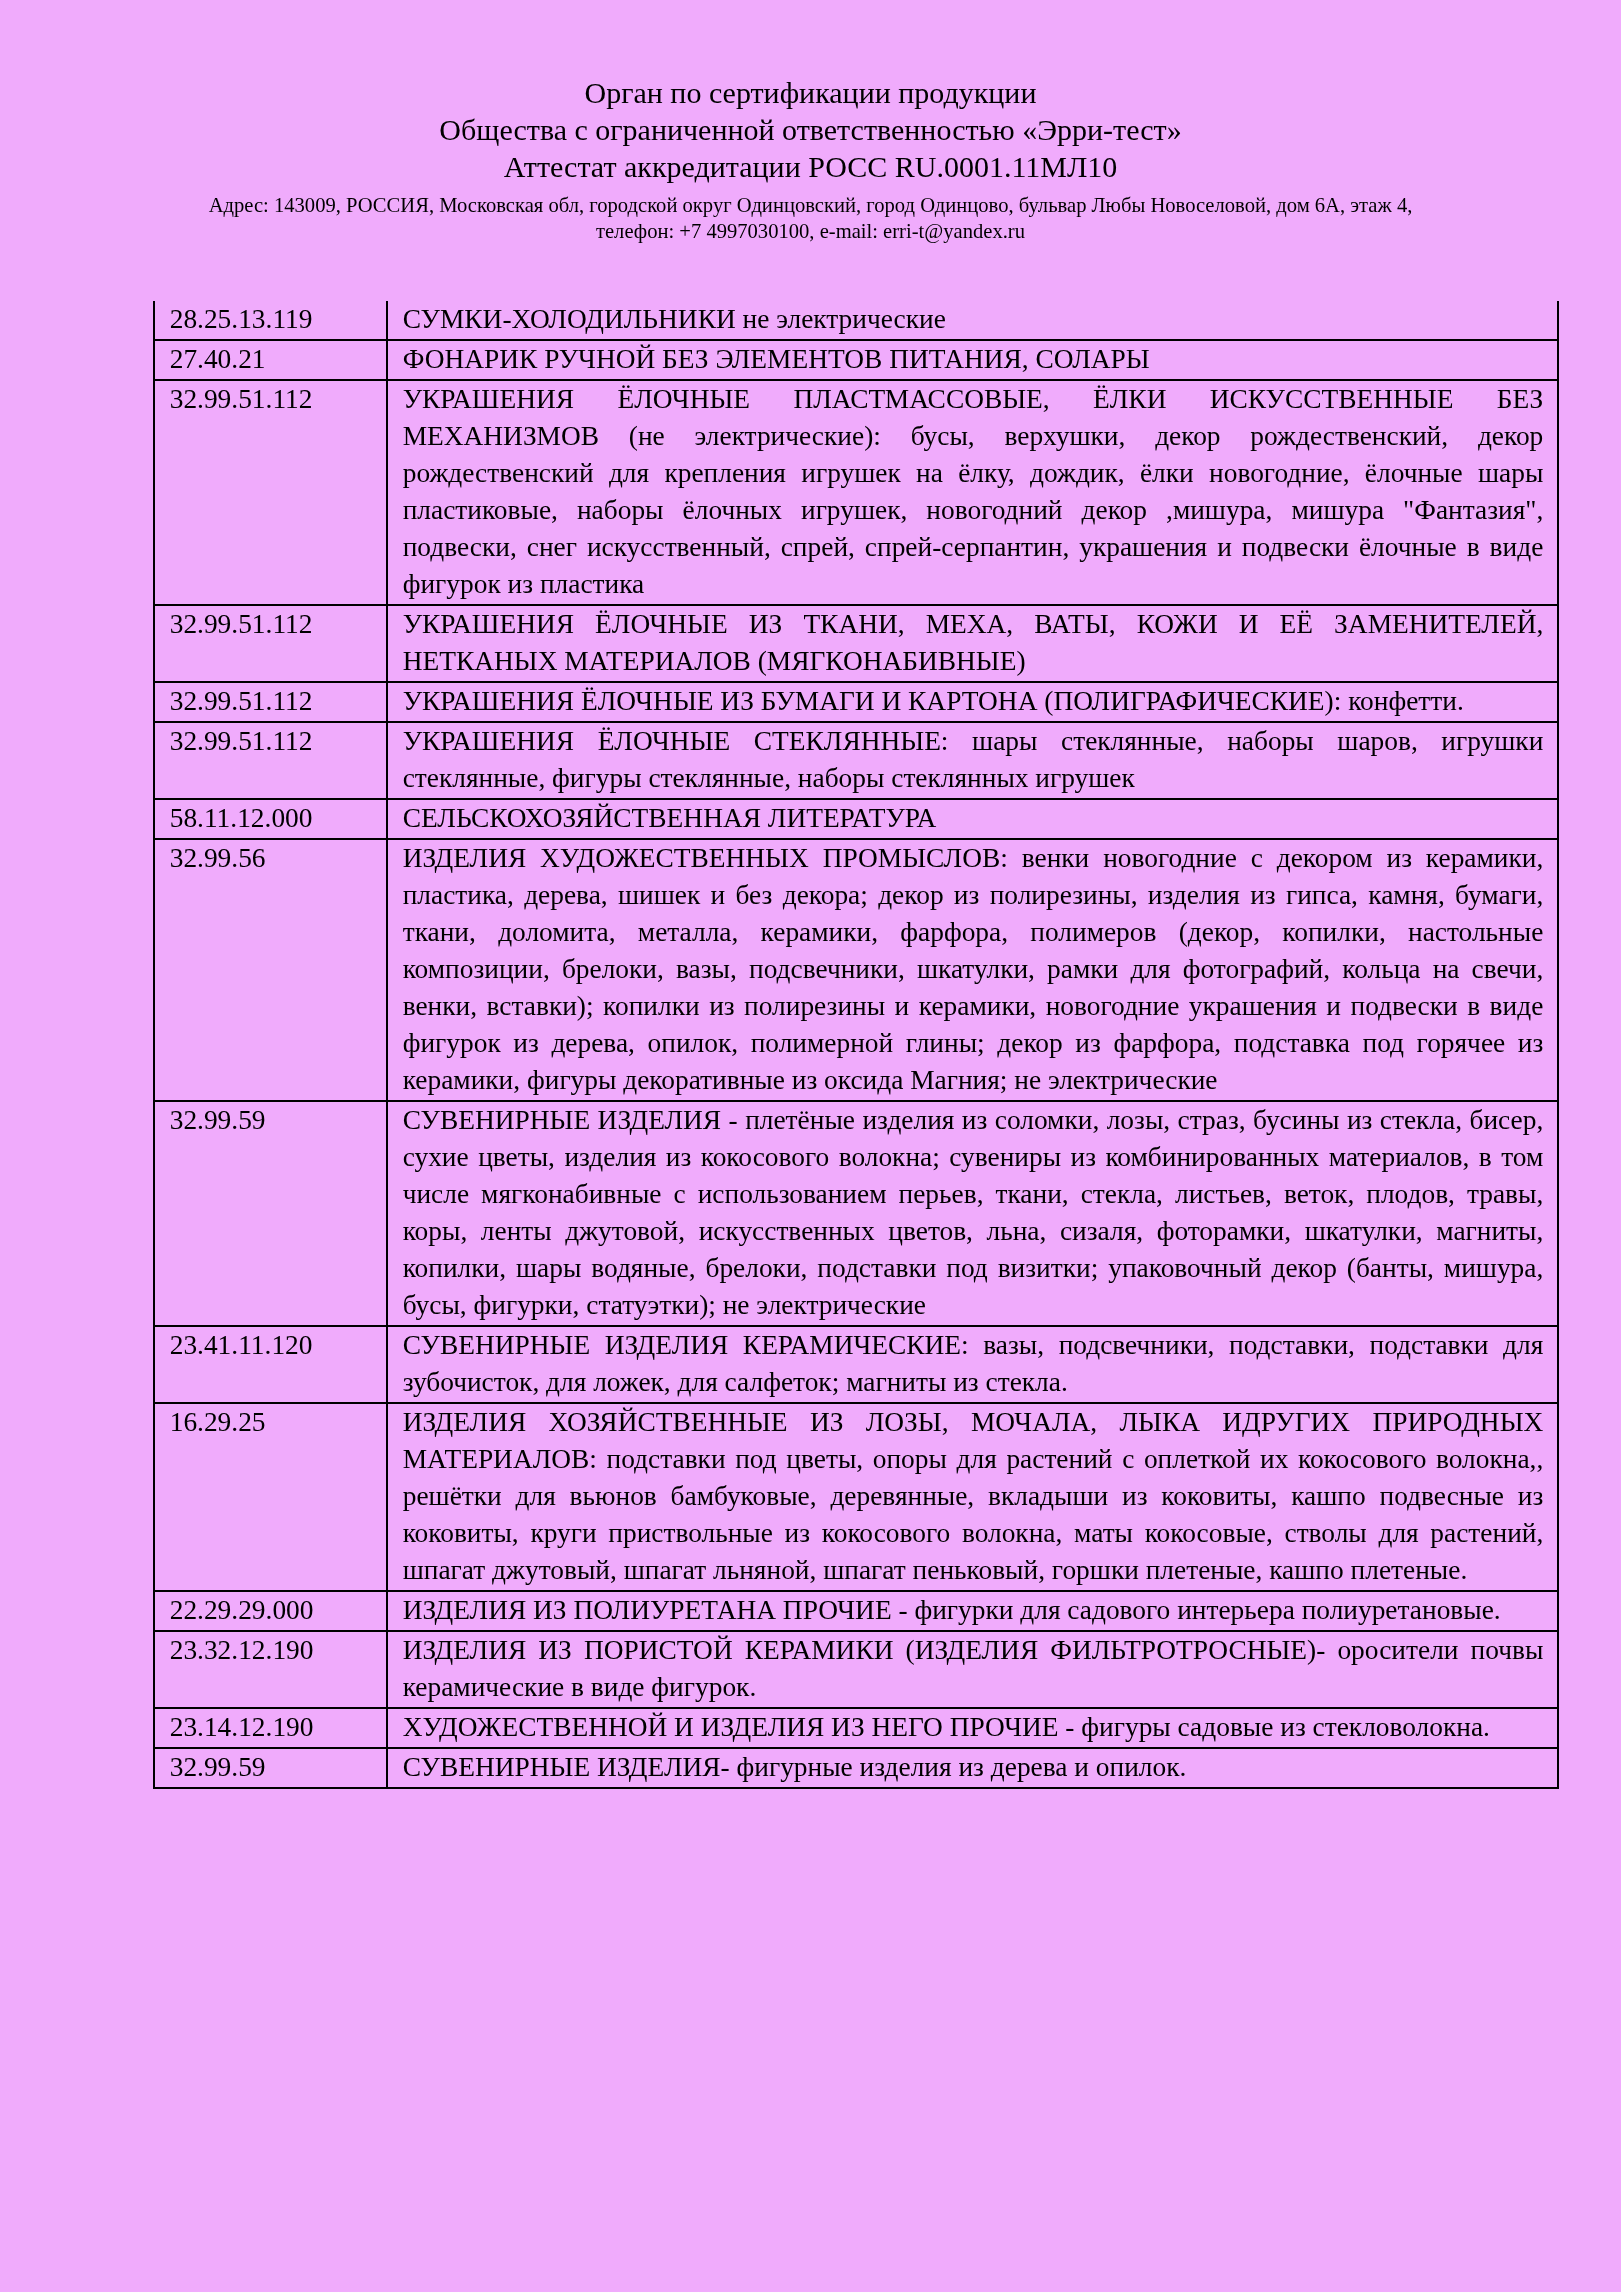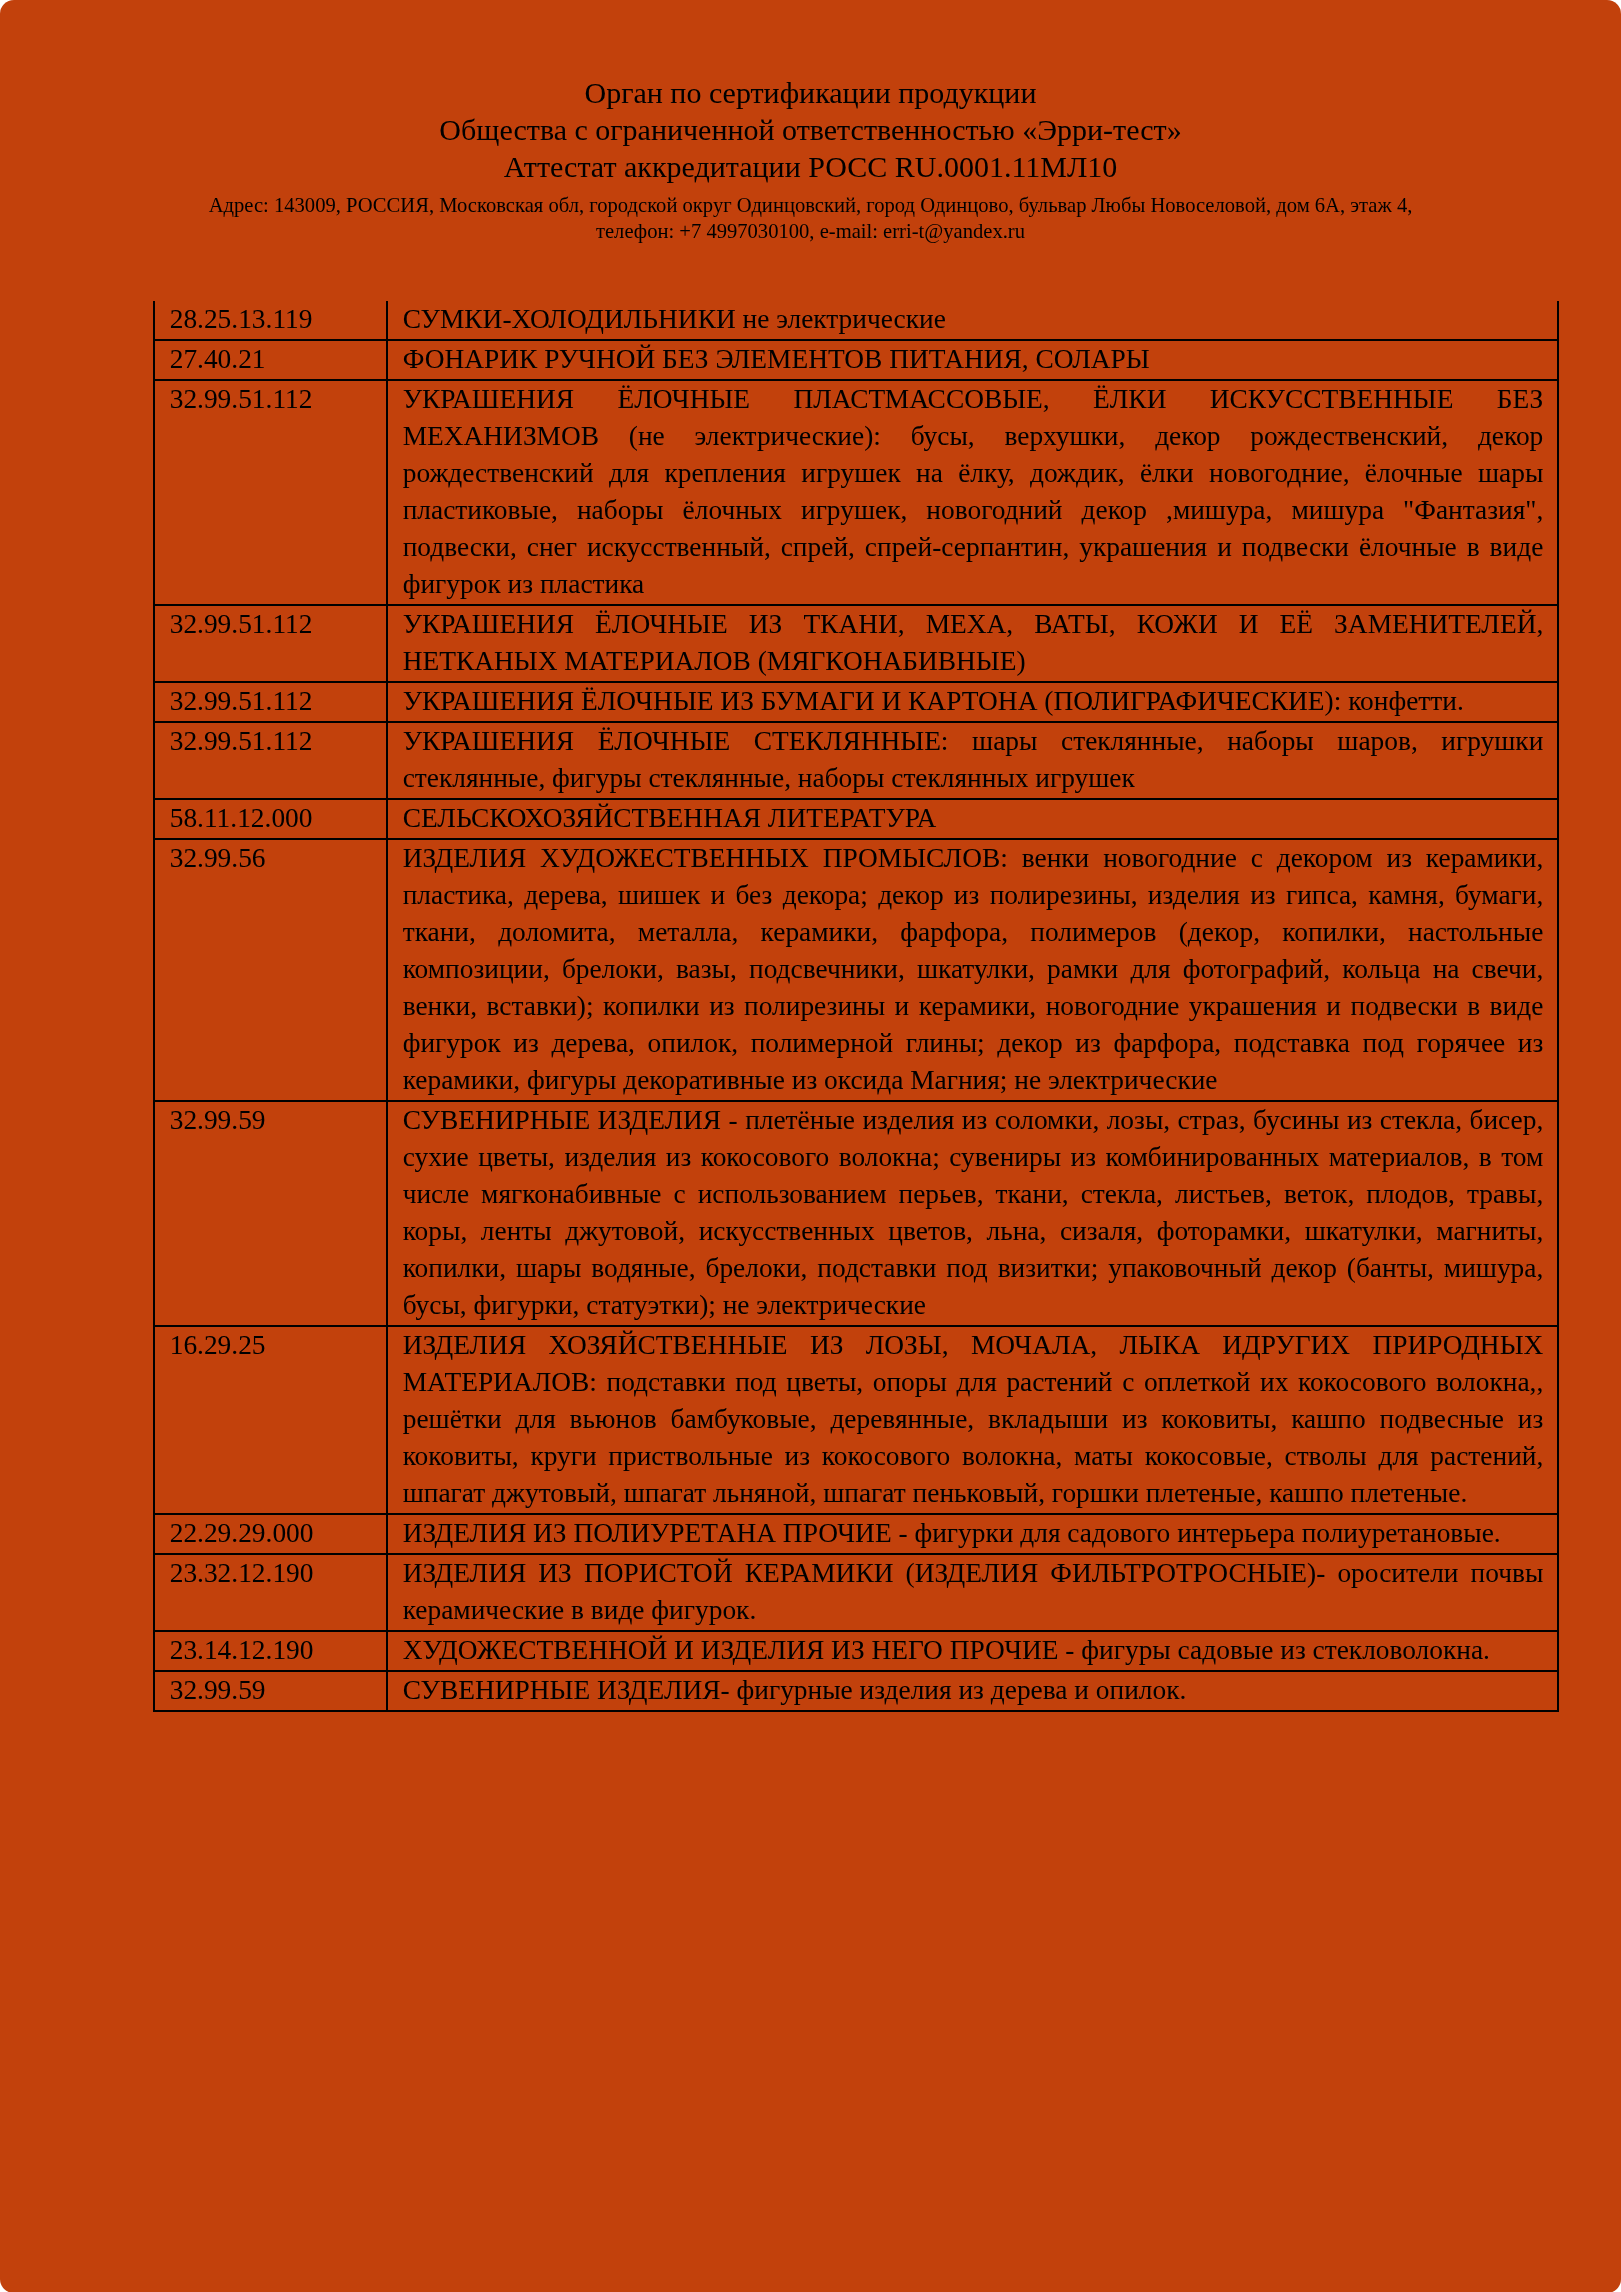--- a/index.html
+++ b/index.html
@@ -6,23 +6,22 @@
     margin: 0;
     padding: 0;
     background: #ffffff;
     color: #000000;
     font-family: "Liberation Serif", "DejaVu Serif", serif;
   }
   .page {
     position: relative;
     width: 1621px;
     height: 2293px;
-    background: #c2410c;
+    background: #f0abfc;
     overflow: hidden;
-    border-radius: 14px;
   }
   .header {
     padding-top: 74px;
     text-align: center;
   }
   .header .h-line {
     font-size: 30px;
     line-height: 37px;
     white-space: nowrap;
   }
@@ -110,20 +109,24 @@
         </tr>
         <tr>
           <td class="code">32.99.56</td>
           <td class="desc">ИЗДЕЛИЯ ХУДОЖЕСТВЕННЫХ ПРОМЫСЛОВ: венки новогодние с декором из керамики, пластика, дерева, шишек и без декора; декор из полирезины, изделия из гипса, камня, бумаги, ткани, доломита, металла, керамики, фарфора, полимеров (декор, копилки, настольные композиции, брелоки, вазы, подсвечники, шкатулки, рамки для фотографий, кольца на свечи, венки, вставки); копилки из полирезины и керамики, новогодние украшения и подвески в виде фигурок из дерева, опилок, полимерной глины; декор из фарфора, подставка под горячее из керамики, фигуры декоративные из оксида Магния; не электрические</td>
         </tr>
         <tr>
           <td class="code">32.99.59</td>
           <td class="desc">СУВЕНИРНЫЕ ИЗДЕЛИЯ - плетёные изделия из соломки, лозы, страз, бусины из стекла, бисер, сухие цветы, изделия из кокосового волокна; сувениры из комбинированных материалов, в том числе мягконабивные с использованием перьев, ткани, стекла, листьев, веток, плодов, травы, коры, ленты джутовой, искусственных цветов, льна, сизаля, фоторамки, шкатулки, магниты, копилки, шары водяные, брелоки, подставки под визитки; упаковочный декор (банты, мишура, бусы, фигурки, статуэтки); не электрические</td>
         </tr>
         <tr>
+          <td class="code">23.41.11.120</td>
+          <td class="desc">СУВЕНИРНЫЕ ИЗДЕЛИЯ КЕРАМИЧЕСКИЕ: вазы, подсвечники, подставки, подставки для зубочисток, для ложек, для салфеток; магниты из стекла.</td>
+        </tr>
+        <tr>
           <td class="code">16.29.25</td>
           <td class="desc">ИЗДЕЛИЯ ХОЗЯЙСТВЕННЫЕ ИЗ ЛОЗЫ, МОЧАЛА, ЛЫКА ИДРУГИХ ПРИРОДНЫХ МАТЕРИАЛОВ: подставки под цветы, опоры для растений с оплеткой их кокосового волокна,, решётки для вьюнов бамбуковые, деревянные, вкладыши из коковиты, кашпо подвесные из коковиты, круги приствольные из кокосового волокна, маты кокосовые, стволы для растений, шпагат джутовый, шпагат льняной, шпагат пеньковый, горшки плетеные, кашпо плетеные.</td>
         </tr>
         <tr>
           <td class="code">22.29.29.000</td>
           <td class="desc">ИЗДЕЛИЯ ИЗ ПОЛИУРЕТАНА ПРОЧИЕ - фигурки для садового интерьера полиуретановые.</td>
         </tr>
         <tr>
           <td class="code">23.32.12.190</td>
           <td class="desc">ИЗДЕЛИЯ ИЗ ПОРИСТОЙ КЕРАМИКИ (ИЗДЕЛИЯ ФИЛЬТРОТРОСНЫЕ)- оросители почвы керамические в виде фигурок.</td>

